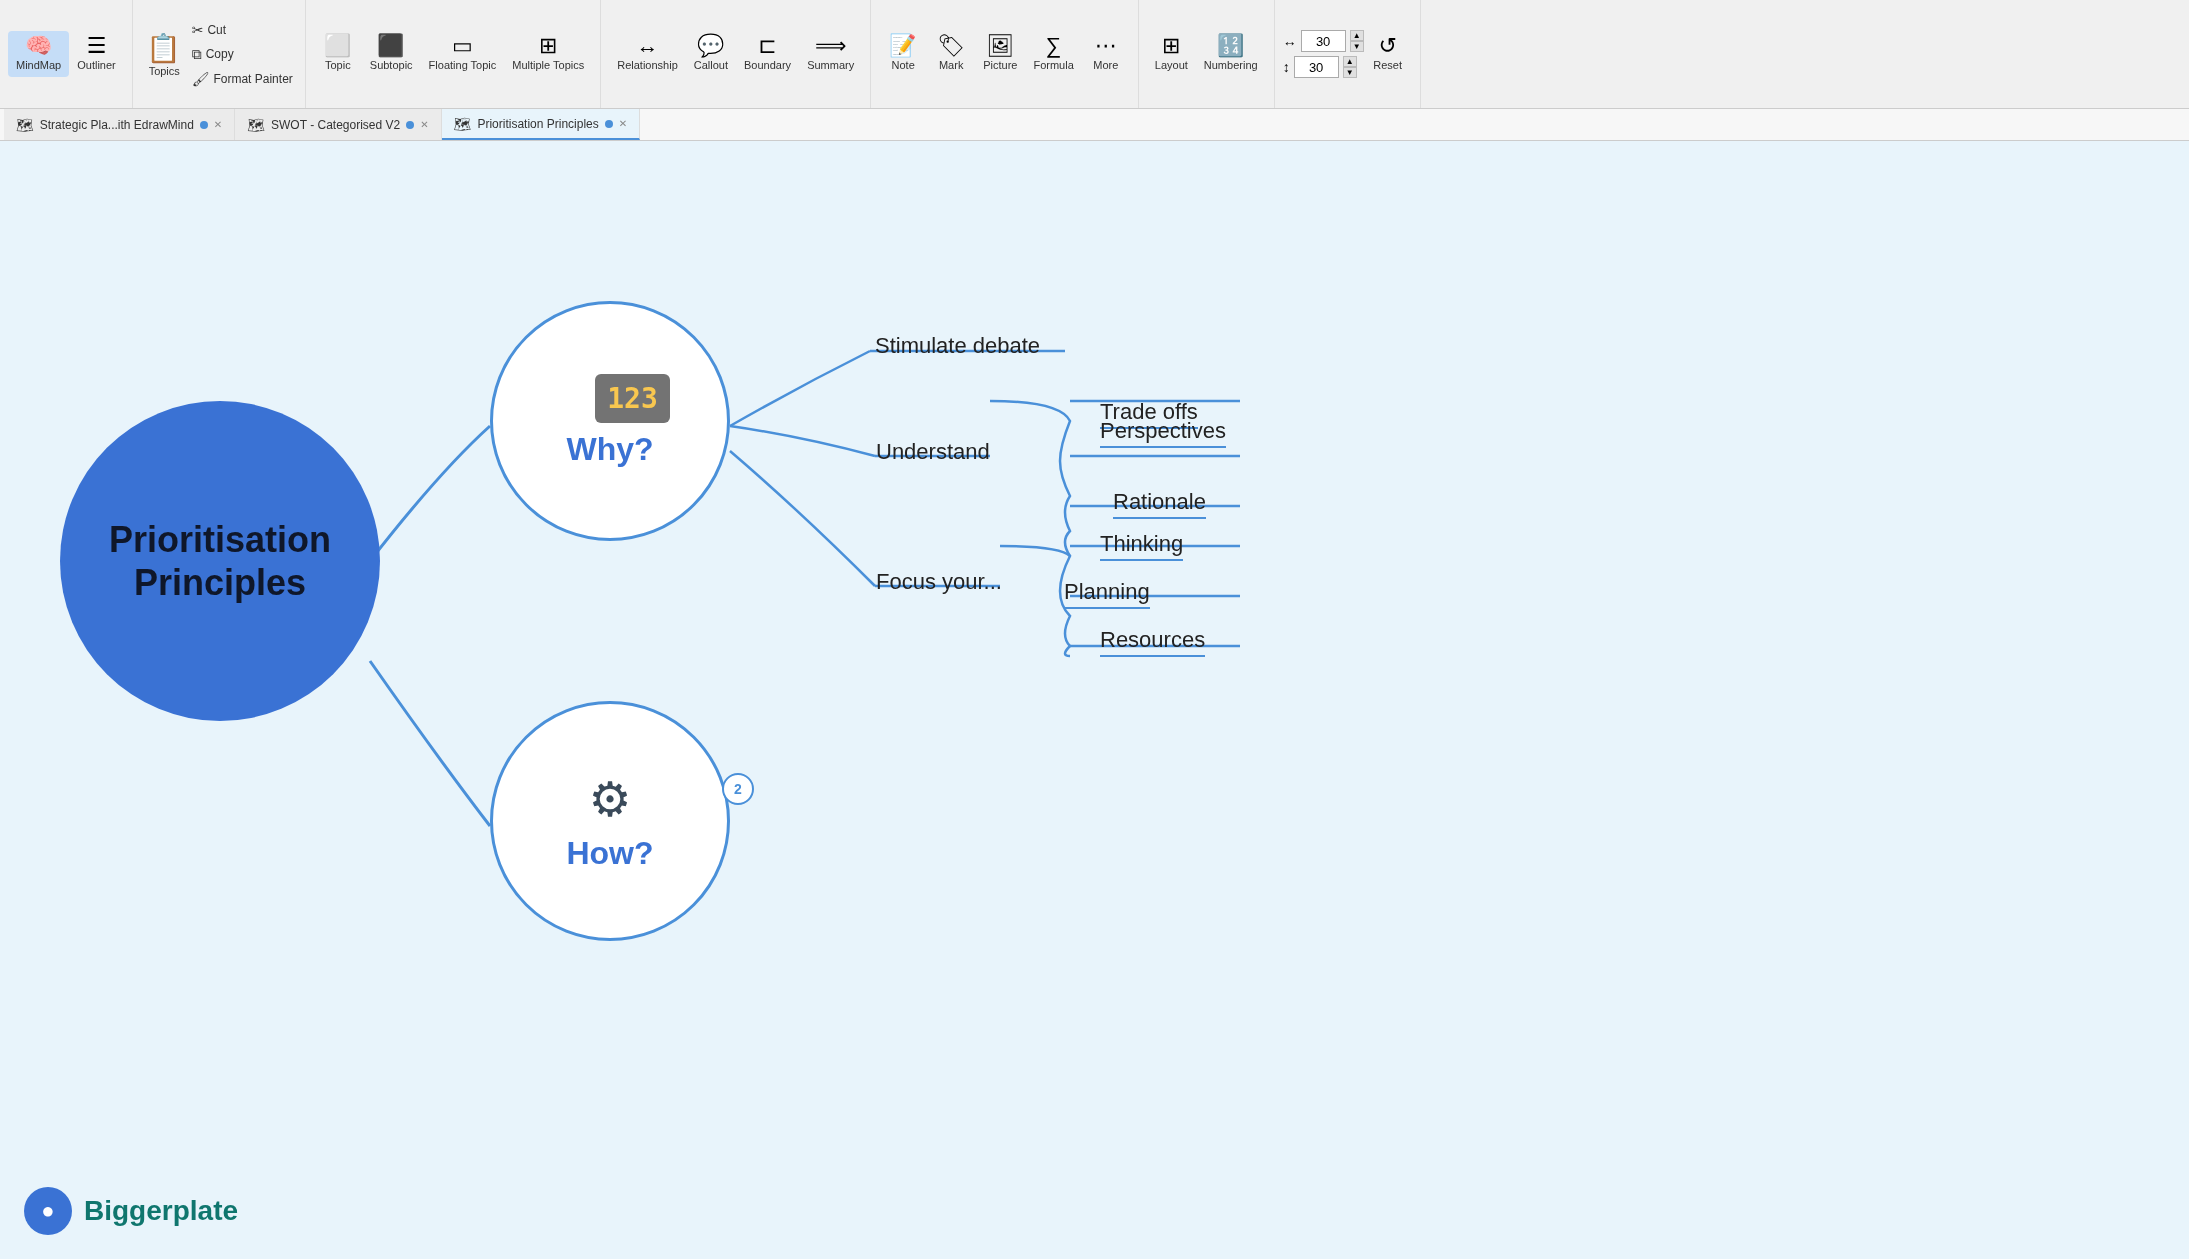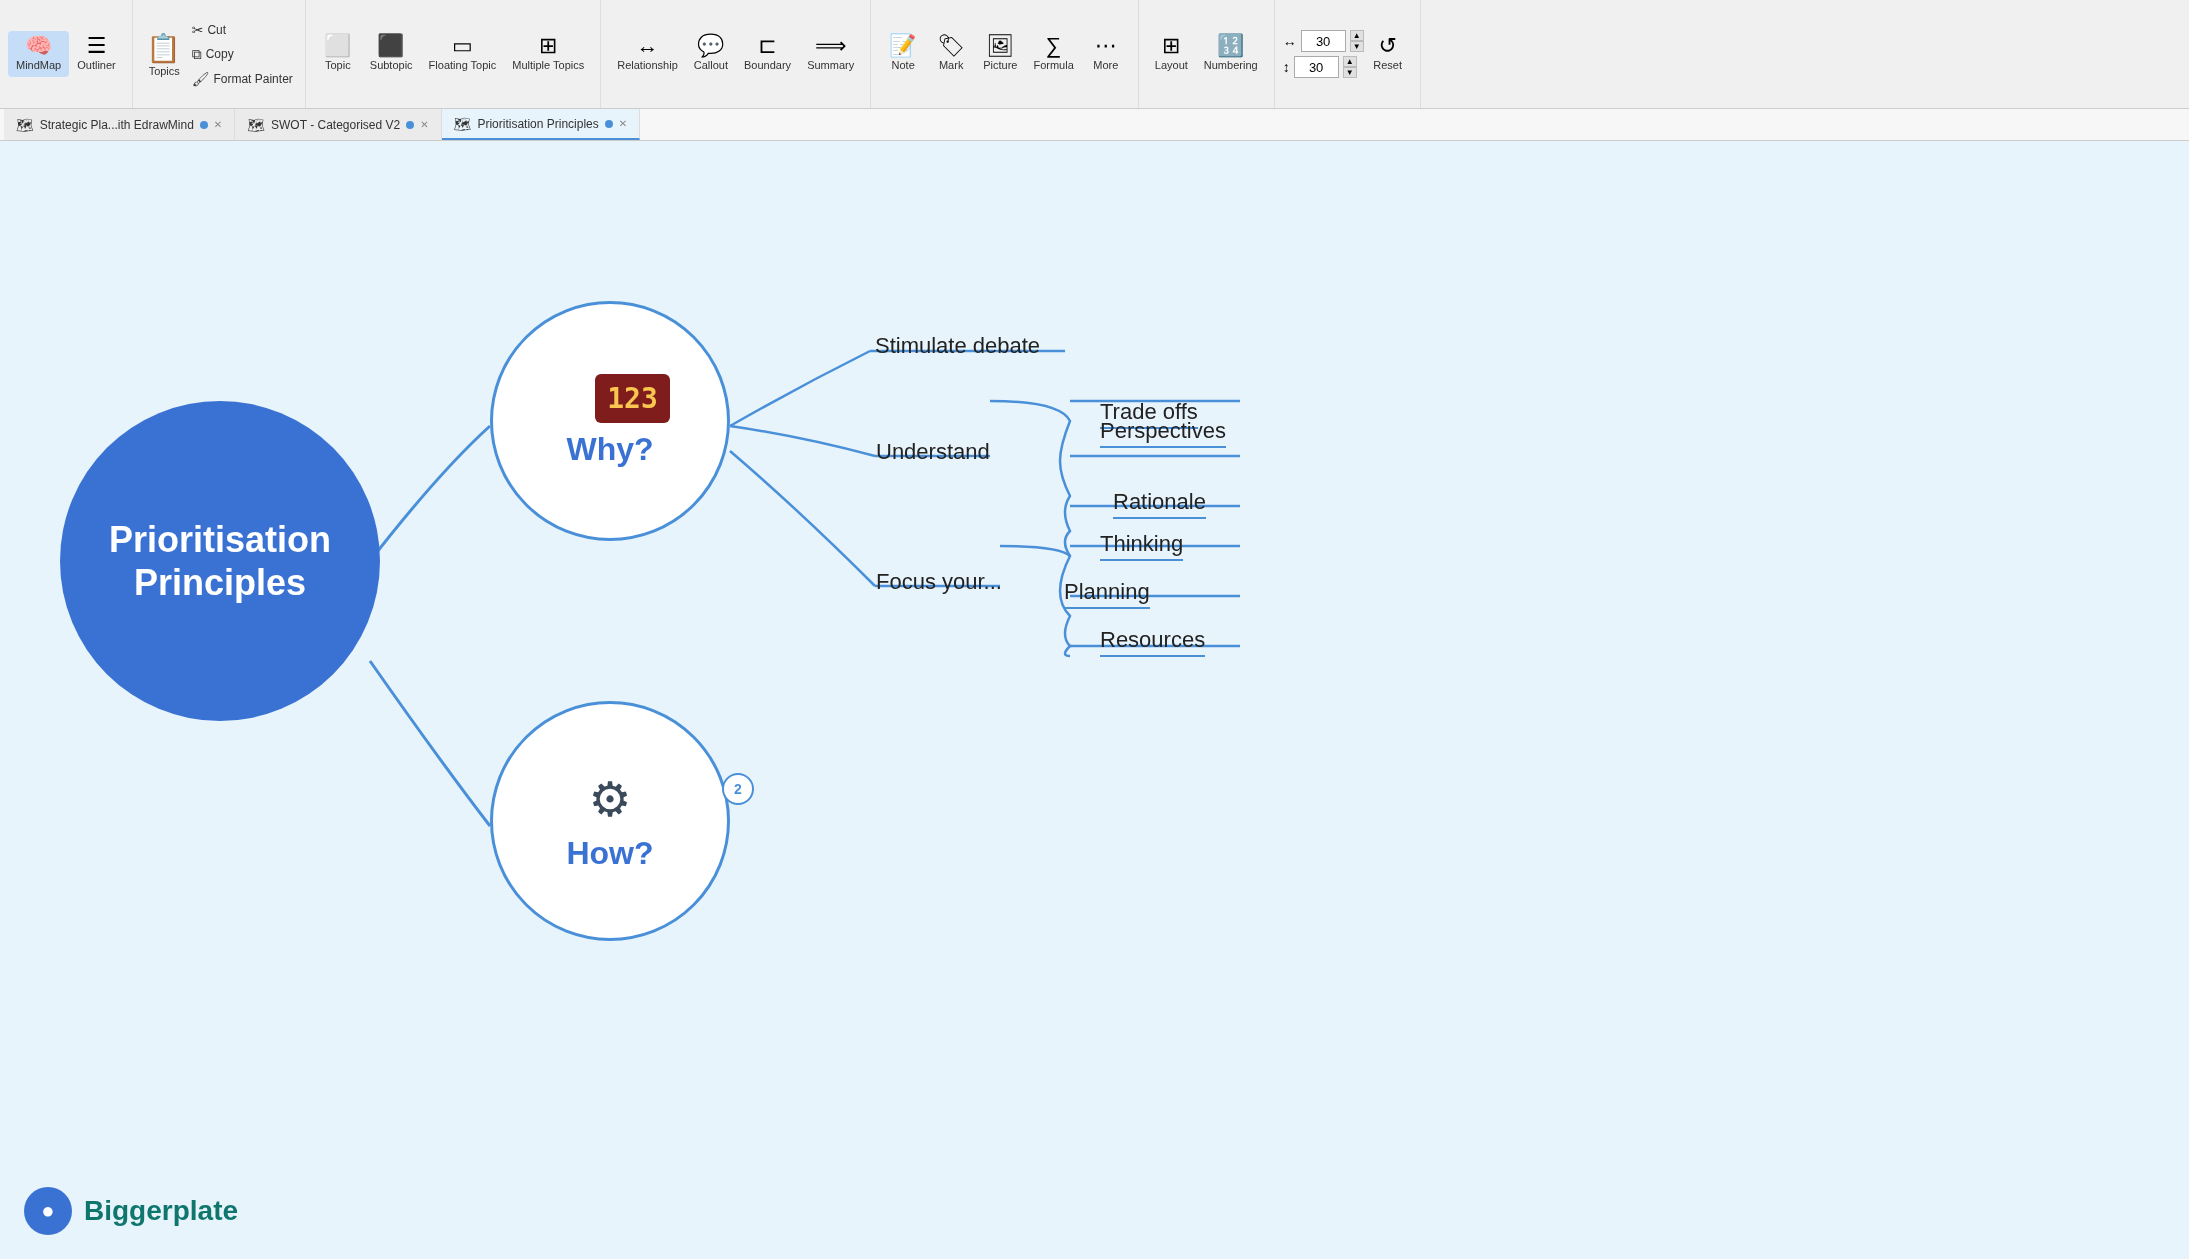--- a/index.html
+++ b/index.html
@@ -174,21 +174,21 @@
       height: 320px;
       border-radius: 50%;
       background: #3a72d4;
       display: flex;
       align-items: center;
       justify-content: center;
       left: 60px;
       top: 260px;
     }
     .central-node-text {
-      color: #ffffff;
+      color: #0f172a;
       font-size: 36px;
       font-weight: bold;
       text-align: center;
       line-height: 1.2;
       padding: 20px;
     }
 
     
     .why-node {
       position: absolute;
@@ -484,21 +484,21 @@
 
   <div class="central-node">
     <div class="central-node-text">
       <span>Prioritisation</span><br>
       <span>Principles</span>
     </div>
   </div>
 
   <div class="why-node">
 
-    <div style="background:#7f1d1d; border-radius:6px; padding:8px 12px; display:flex; align-items:center; gap:4px;margin-left:45px;">
+    <div style="background:#737373; border-radius:6px; padding:8px 12px; display:flex; align-items:center; gap:4px;margin-left:45px;">
       <span style="color:#f9c74f; font-size:28px; font-weight:bold; font-family:monospace;">123</span>
     </div>
     <span class="why-text">Why?</span>
   </div>
 
   <div class="how-node">
     <span class="how-icon">⚙</span>
     <span class="how-text">How?</span>
   </div>
 

